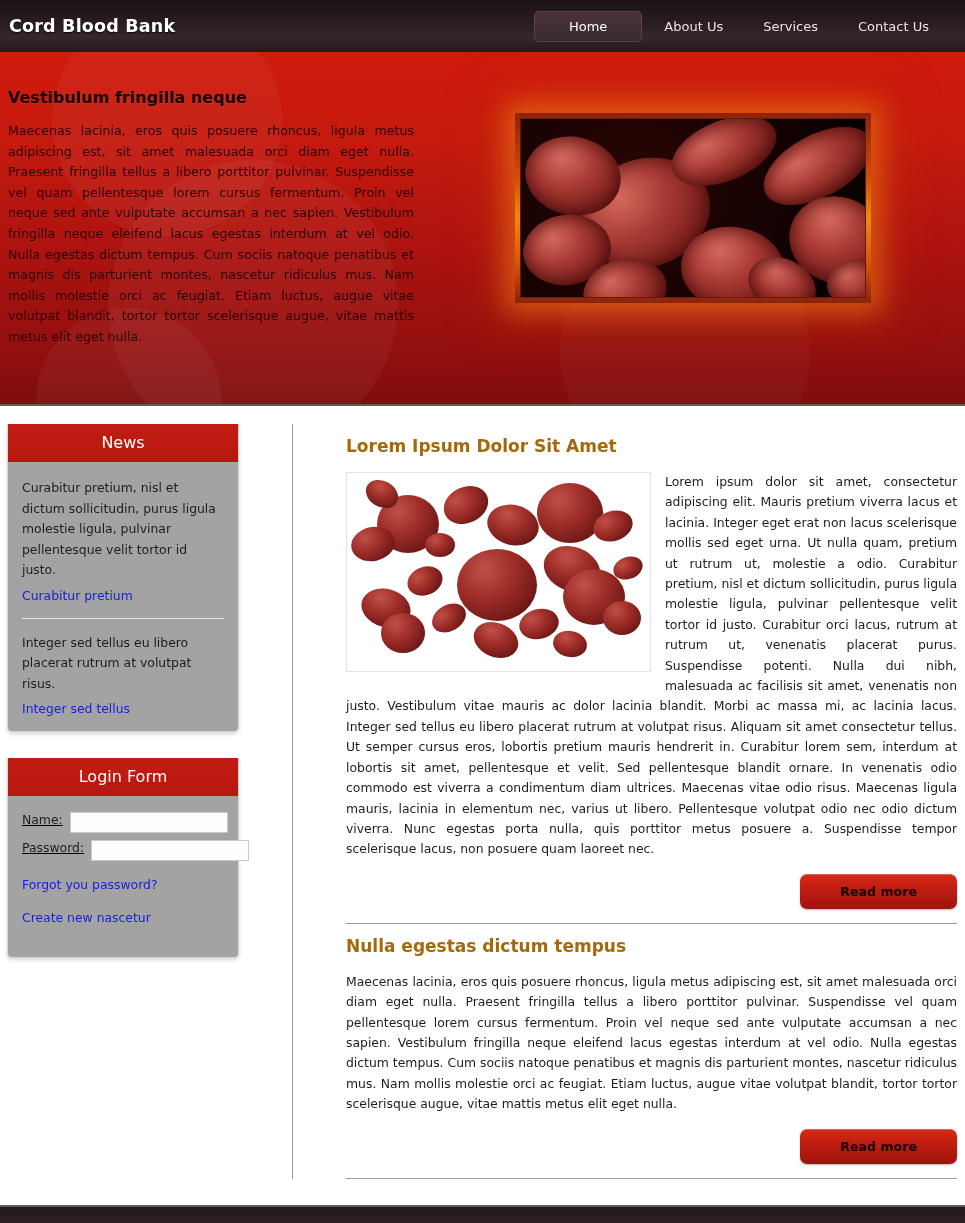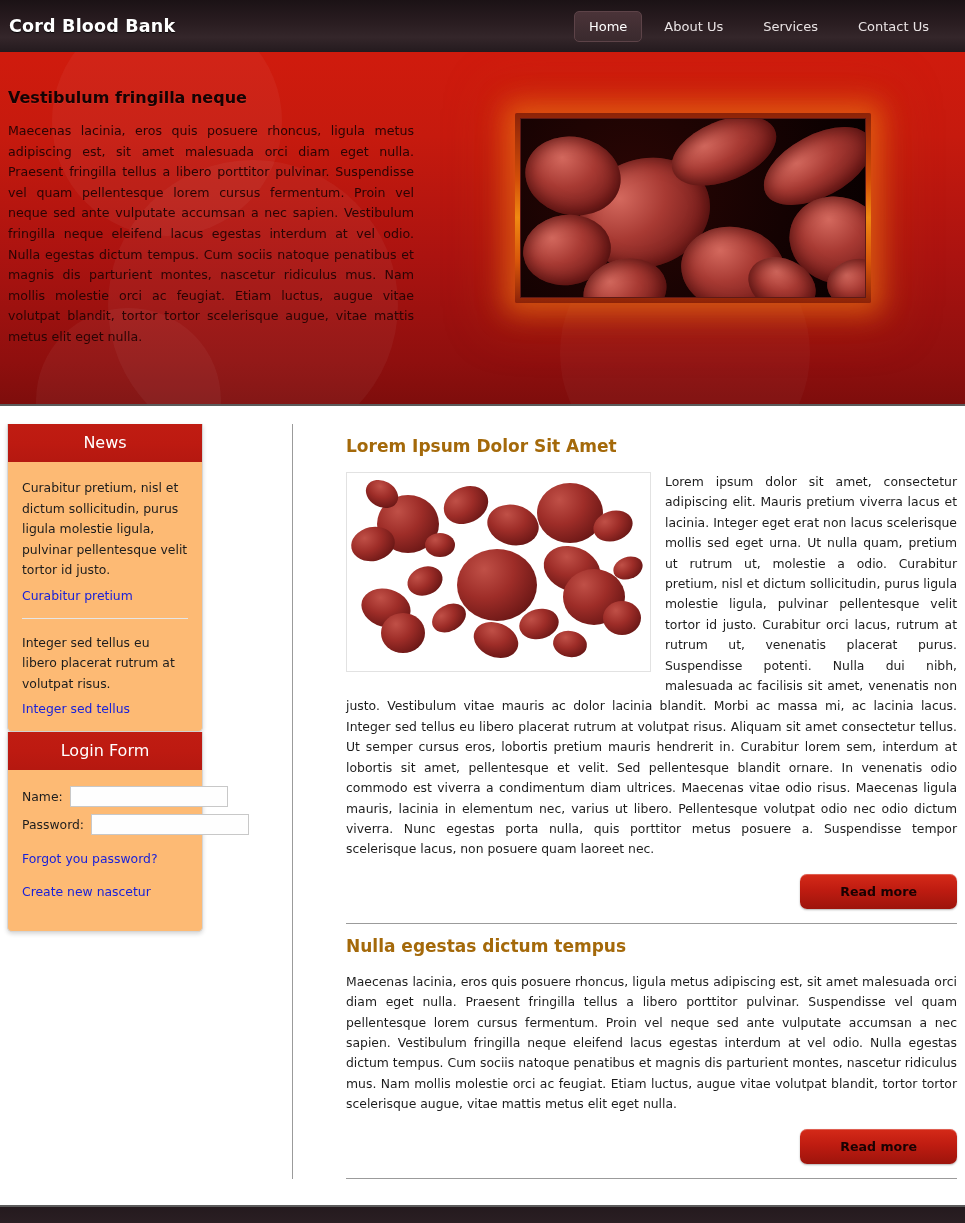--- a/index.html
+++ b/index.html
@@ -36,21 +36,21 @@
     margin: 0 2px;
     text-decoration: none;
     white-space: nowrap;
     border-radius: 5px;
     cursor: pointer;
   }
   .nav-item.active {
     background: linear-gradient(to bottom, #4a3338 0%, #3a2a2e 100%);
     border: 1px solid #5d4348;
     color: #ffffff;
-    padding: 7px 14px;
+    padding: 7px 34px;
   }
 
   
   .hero {
     position: relative;
     height: 354px;
     overflow: hidden;
     background:
       linear-gradient(to bottom, #d01b0d 0%, #c61a0e 24%, #ab1310 58%, #8f0f0e 88%, #7e0d0c 100%);
     border-bottom: 2px solid #5c5c5c;
@@ -108,26 +108,27 @@
     border-radius: 50%;
     background: radial-gradient(ellipse at 35% 30%, #d4695e 0%, #a83a33 38%, #7d211e 70%, #4d100f 100%);
     box-shadow: inset 0 0 18px rgba(50,4,4,.75);
   }
 
   
   .page-body { display: flex; padding: 18px 0 26px 0; align-items: stretch; }
   .sidebar { width: 292px; padding-left: 7px; }
 
   .panel {
-    width: 196px;
-    background: #fdba74;
+    width: 232px;
+    background: #a3a3a3;
     border: 1px solid #d5d5d5;
     border-top: none;
     border-radius: 0 0 5px 5px;
     box-shadow: 0 2px 4px rgba(0,0,0,0.16);
+    margin-bottom: 26px;
   }
   .panel-head {
     background: linear-gradient(to bottom, #c01c12 0%, #bd1a11 50%, #b51810 100%);
     color: #ffffff;
     text-align: center;
     font-size: 16px;
     padding: 9px 0 10px 0;
   }
   .panel-body { padding: 16px 14px 14px 14px; }
 
@@ -138,21 +139,21 @@
     margin: 0 0 4px 0;
   }
   .news-link {
     color: #1a22d8;
     font-size: 12.4px;
     cursor: pointer;
     display: inline-block;
   }
   .news-sep { border: none; border-top: 1px solid #e6e6e6; margin: 14px 0; }
 
-  .form-row { display: flex; align-items: center; margin-bottom: 7px; }
+  .form-row { display: flex; align-items: flex-start; margin-bottom: 7px; text-decoration: underline; }
   .form-label {
     width: 72px;
     text-align: right;
     font-size: 12.4px;
     color: #1d1d1d;
     padding-right: 7px;
   }
   .form-input {
     flex: 1;
     height: 21px;

